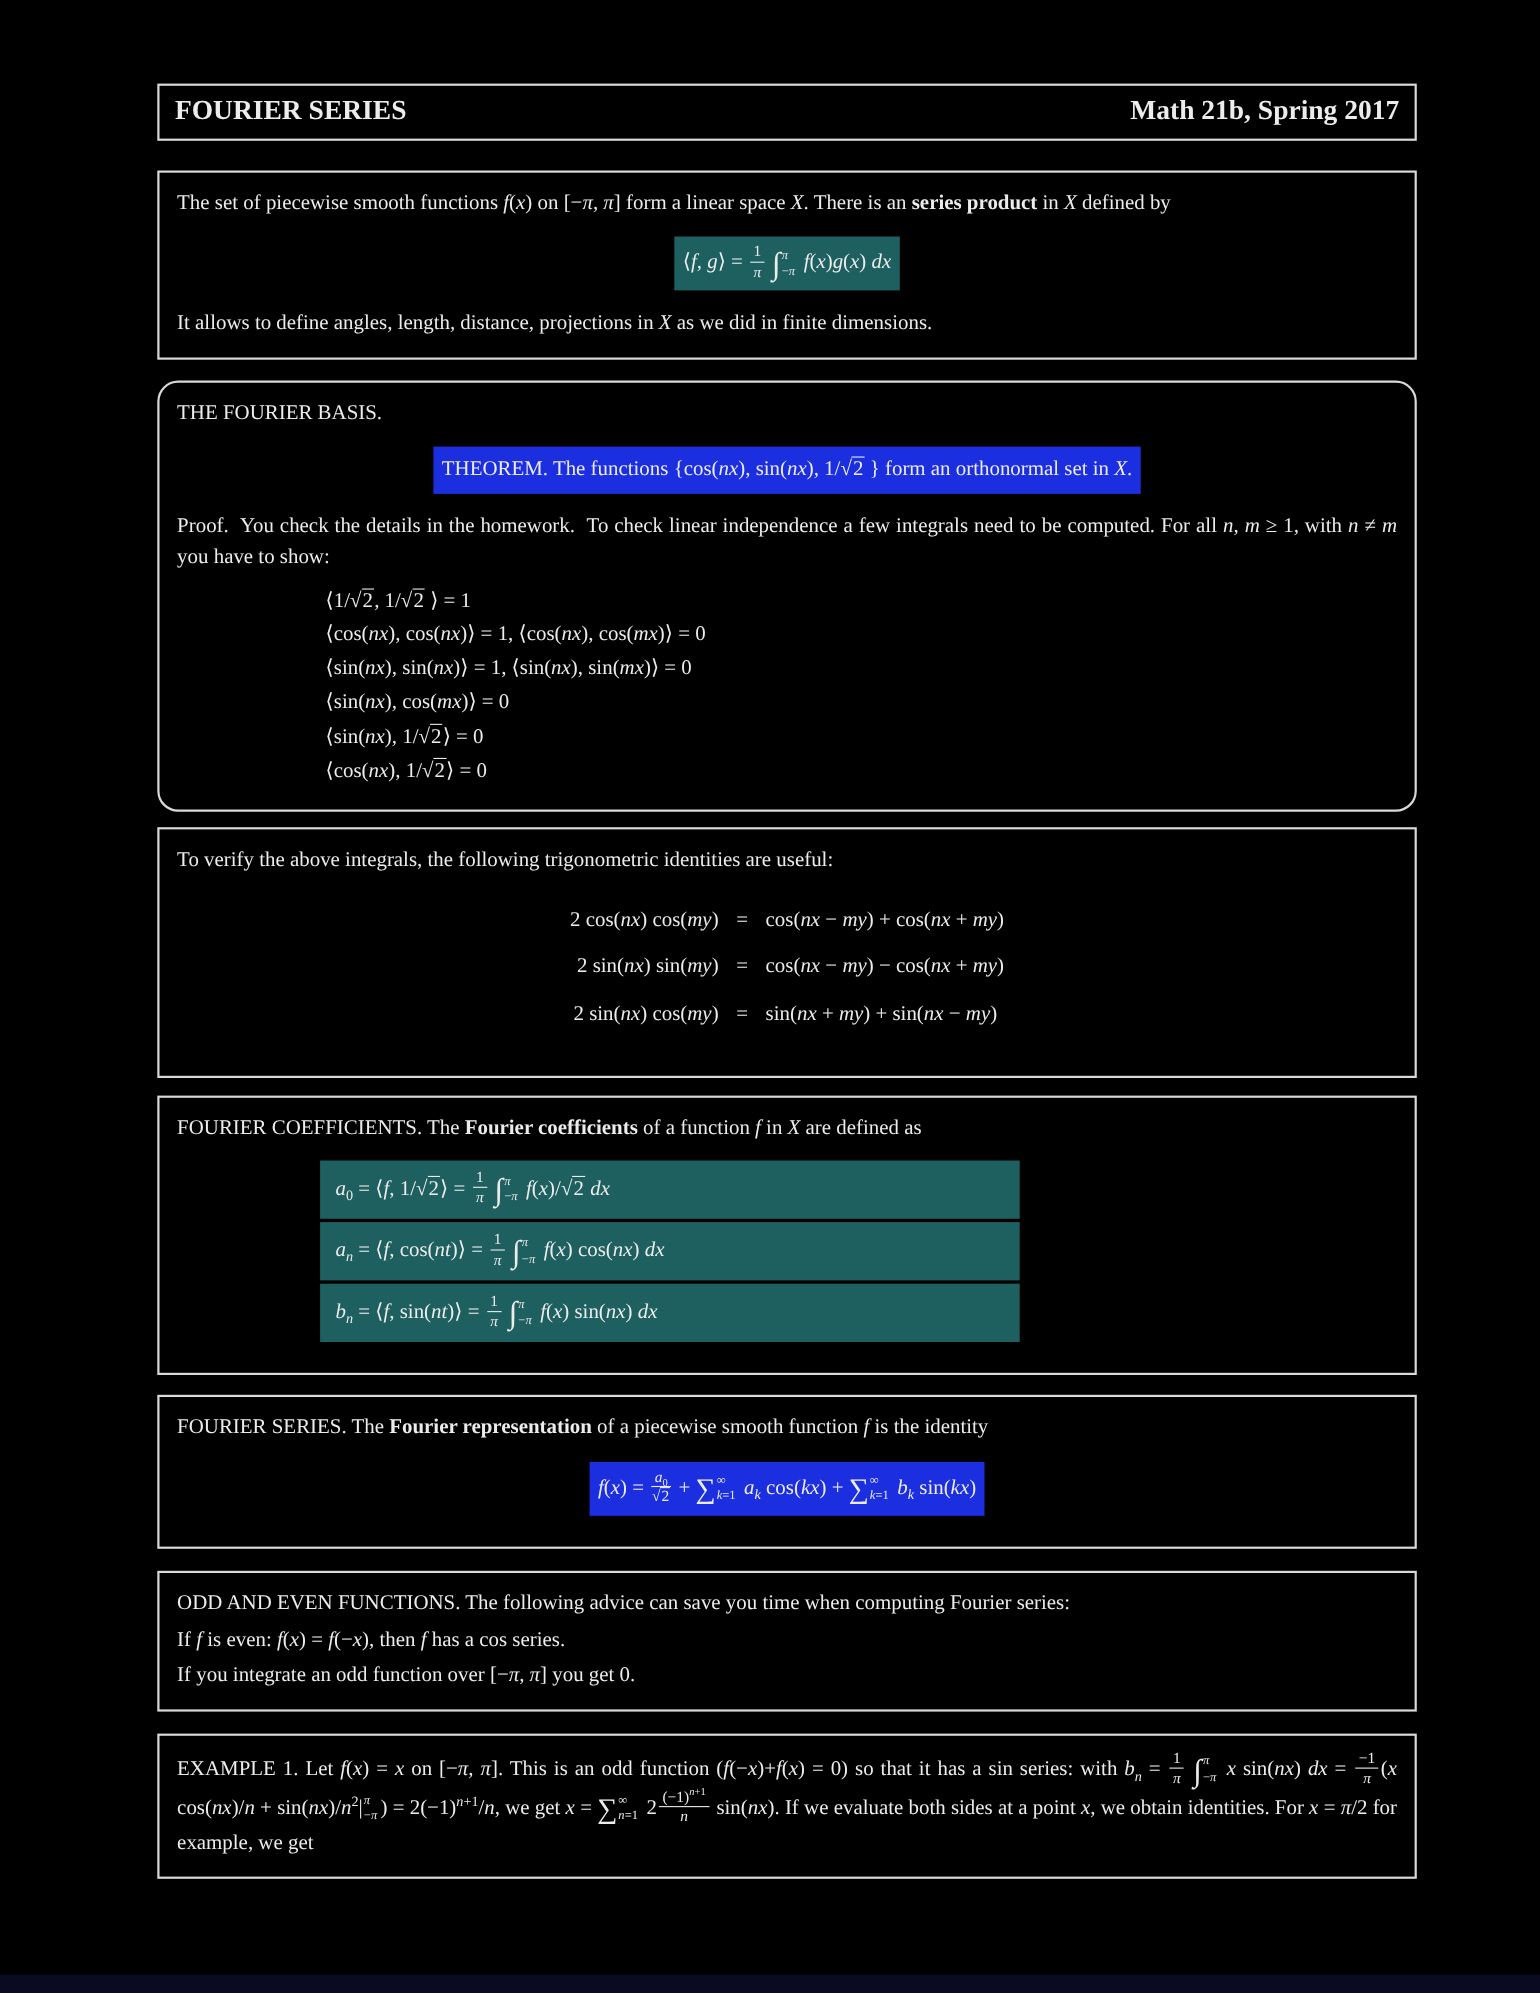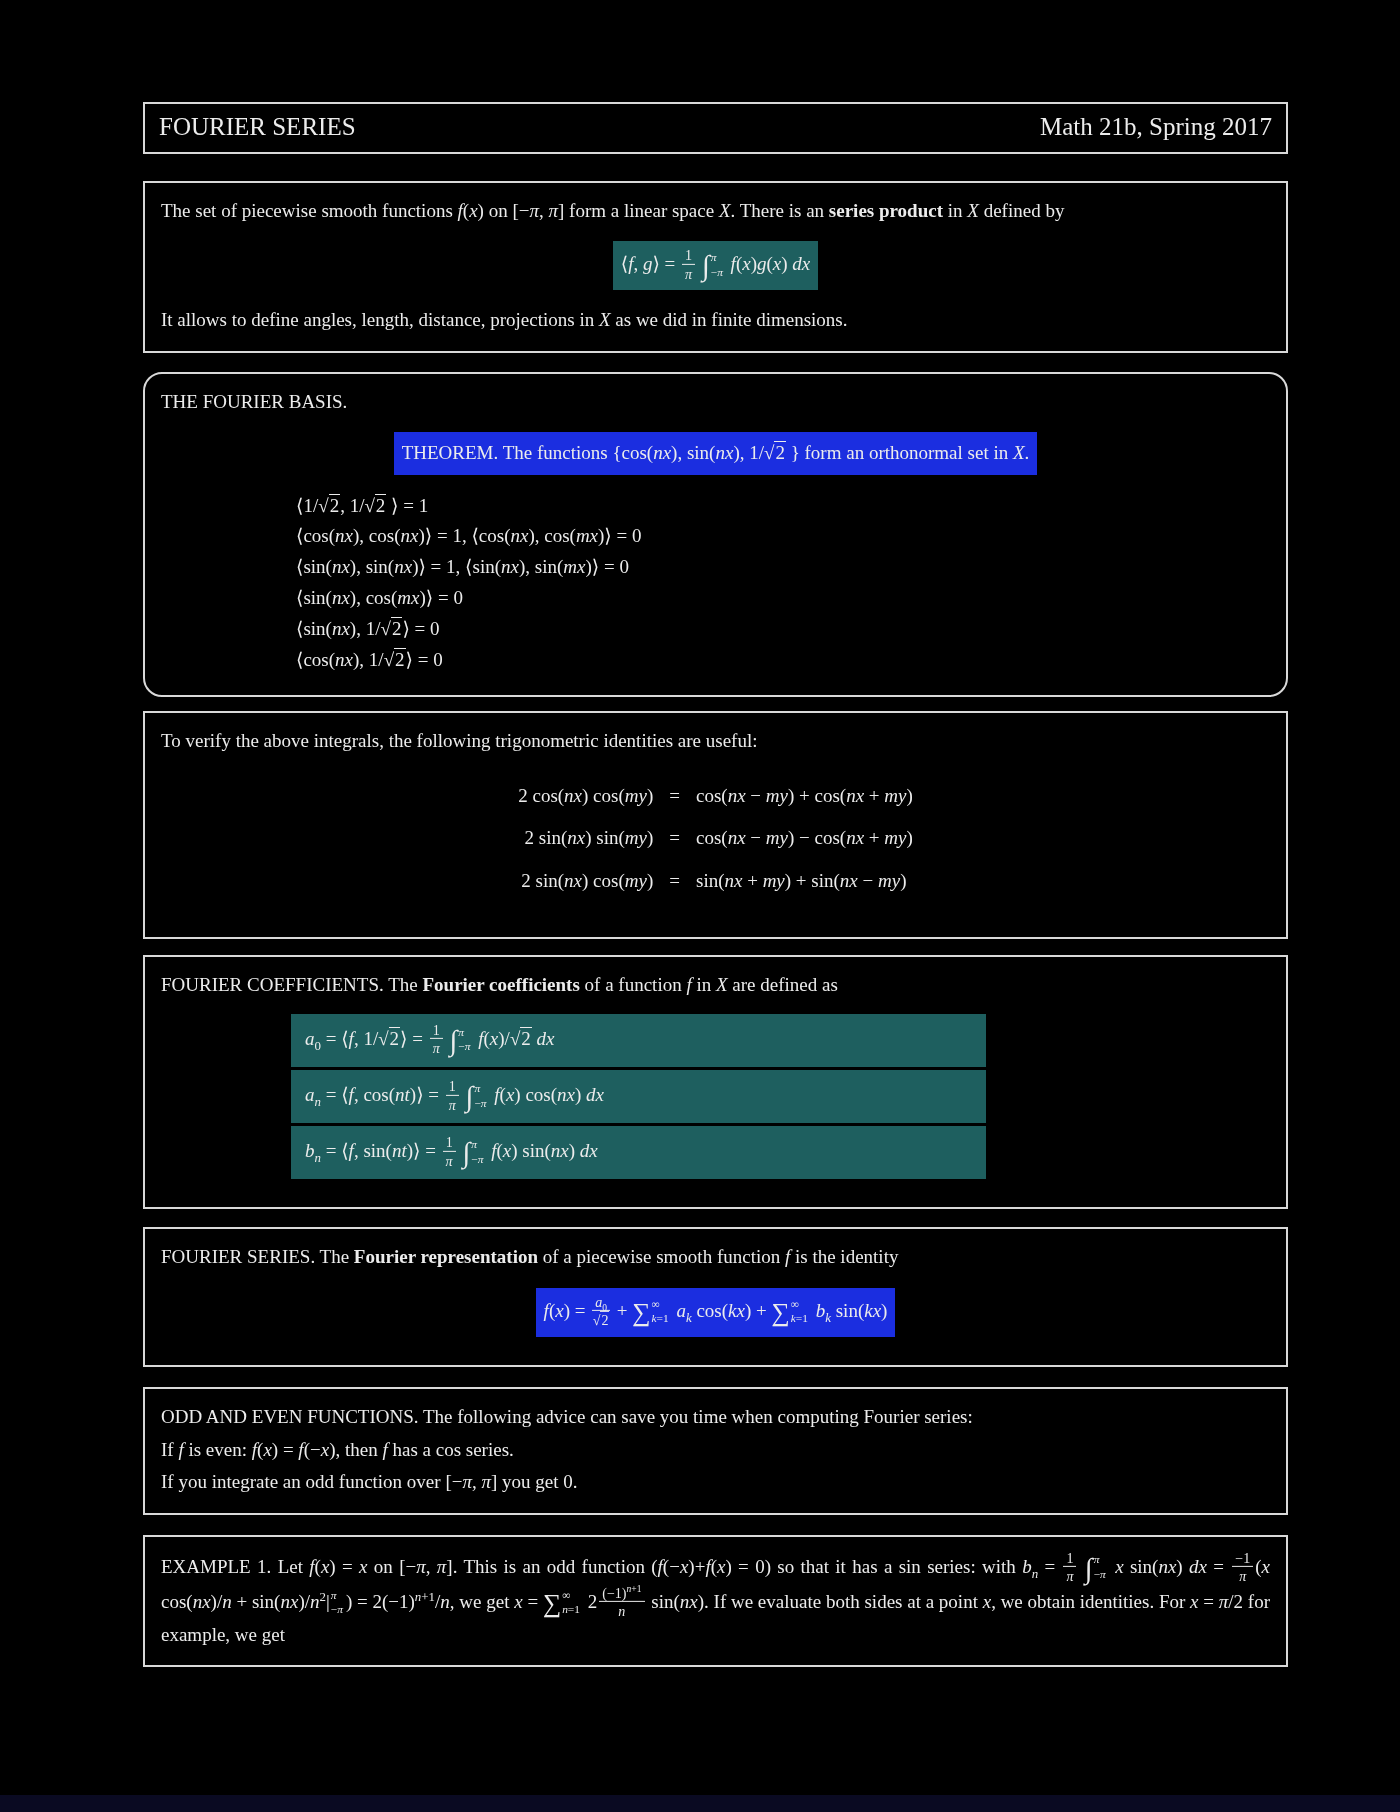--- a/index.html
+++ b/index.html
@@ -24,28 +24,28 @@
     position: relative;
     overflow: hidden;
   }
   .page {
     position: absolute;
     left: 143px;
     top: 0;
     width: 1145px;
   }
   .titlebox {
-    margin-top: 102px;
+    margin-top: 76px;
     border: 2px solid var(--border);
     display: flex;
     justify-content: space-between;
     align-items: baseline;
     padding: 4px 14px 6px 14px;
     font-size: 25px;
-    font-weight: normal;
+    font-weight: bold;
   }
   .box {
     border: 2px solid var(--border);
     padding: 10px 16px 12px 16px;
   }
   .mt1 { margin-top: 27px; }
   .mt2 { margin-top: 19px; border-radius: 19px; }
   .mt3 { margin-top: 14px; }
   .mt4 { margin-top: 16px; }
   .mt5 { margin-top: 18px; }
@@ -90,21 +90,21 @@
     display: grid;
     grid-template-columns: auto auto auto;
     column-gap: 16px;
     row-gap: 14px;
     justify-content: center;
     margin: 26px 0 30px 0;
   }
   .idgrid .lhs { text-align: right; }
   .idgrid .rhs { text-align: left; }
   
-  .coefrows { margin: 14px 0 16px 130px; width: 695px; }
+  .coefrows { margin: 14px 0 16px 130px; width: 636px; }
   .coefrow { background: var(--teal); padding: 9px 14px; margin-bottom: 3px; }
   .footer-strip {
     position: absolute;
     left: 0; bottom: 0;
     width: 1400px; height: 17px;
     background: var(--footer);
   }
 </style>
 </head>
 <body>
@@ -122,20 +122,21 @@
       <span class="hl hl-teal">⟨<i>f</i>, <i>g</i>⟩ = <span class="fr"><span class="nu">1</span><span class="de"><i>π</i></span></span> <span class="big">∫</span><span class="lim"><span class="t"><i>π</i></span><span class="b">−<i>π</i></span></span> <i>f</i>(<i>x</i>)<i>g</i>(<i>x</i>) <i>dx</i></span>
     </div>
     <p>It allows to define angles, length, distance, projections in <i>X</i> as we did in finite dimensions.</p>
   </div>
 
   <div class="box mt2">
     <p>THE FOURIER BASIS.</p>
     <div class="center-line disp">
       <span class="hl hl-blue">THEOREM. The functions {cos(<i>nx</i>), sin(<i>nx</i>), 1/<span class="sq">√<span class="rd">2</span></span> } form an orthonormal set in <i>X</i>.</span>
     </div>
+    <p>Proof.&nbsp; You check the details in the homework.&nbsp; To check linear independence a few integrals need to be computed. For all <i>n</i>, <i>m</i> ≥ 1, with <i>n</i> ≠ <i>m</i> you have to show:</p>
     <div class="eqlist">
       <div>⟨1/<span class="sq">√<span class="rd">2</span></span>, 1/<span class="sq">√<span class="rd">2</span></span> ⟩ = 1</div>
       <div>⟨cos(<i>nx</i>), cos(<i>nx</i>)⟩ = 1, ⟨cos(<i>nx</i>), cos(<i>mx</i>)⟩ = 0</div>
       <div>⟨sin(<i>nx</i>), sin(<i>nx</i>)⟩ = 1, ⟨sin(<i>nx</i>), sin(<i>mx</i>)⟩ = 0</div>
       <div>⟨sin(<i>nx</i>), cos(<i>mx</i>)⟩ = 0</div>
       <div>⟨sin(<i>nx</i>), 1/<span class="sq">√<span class="rd">2</span></span>⟩ = 0</div>
       <div>⟨cos(<i>nx</i>), 1/<span class="sq">√<span class="rd">2</span></span>⟩ = 0</div>
     </div>
   </div>
 

